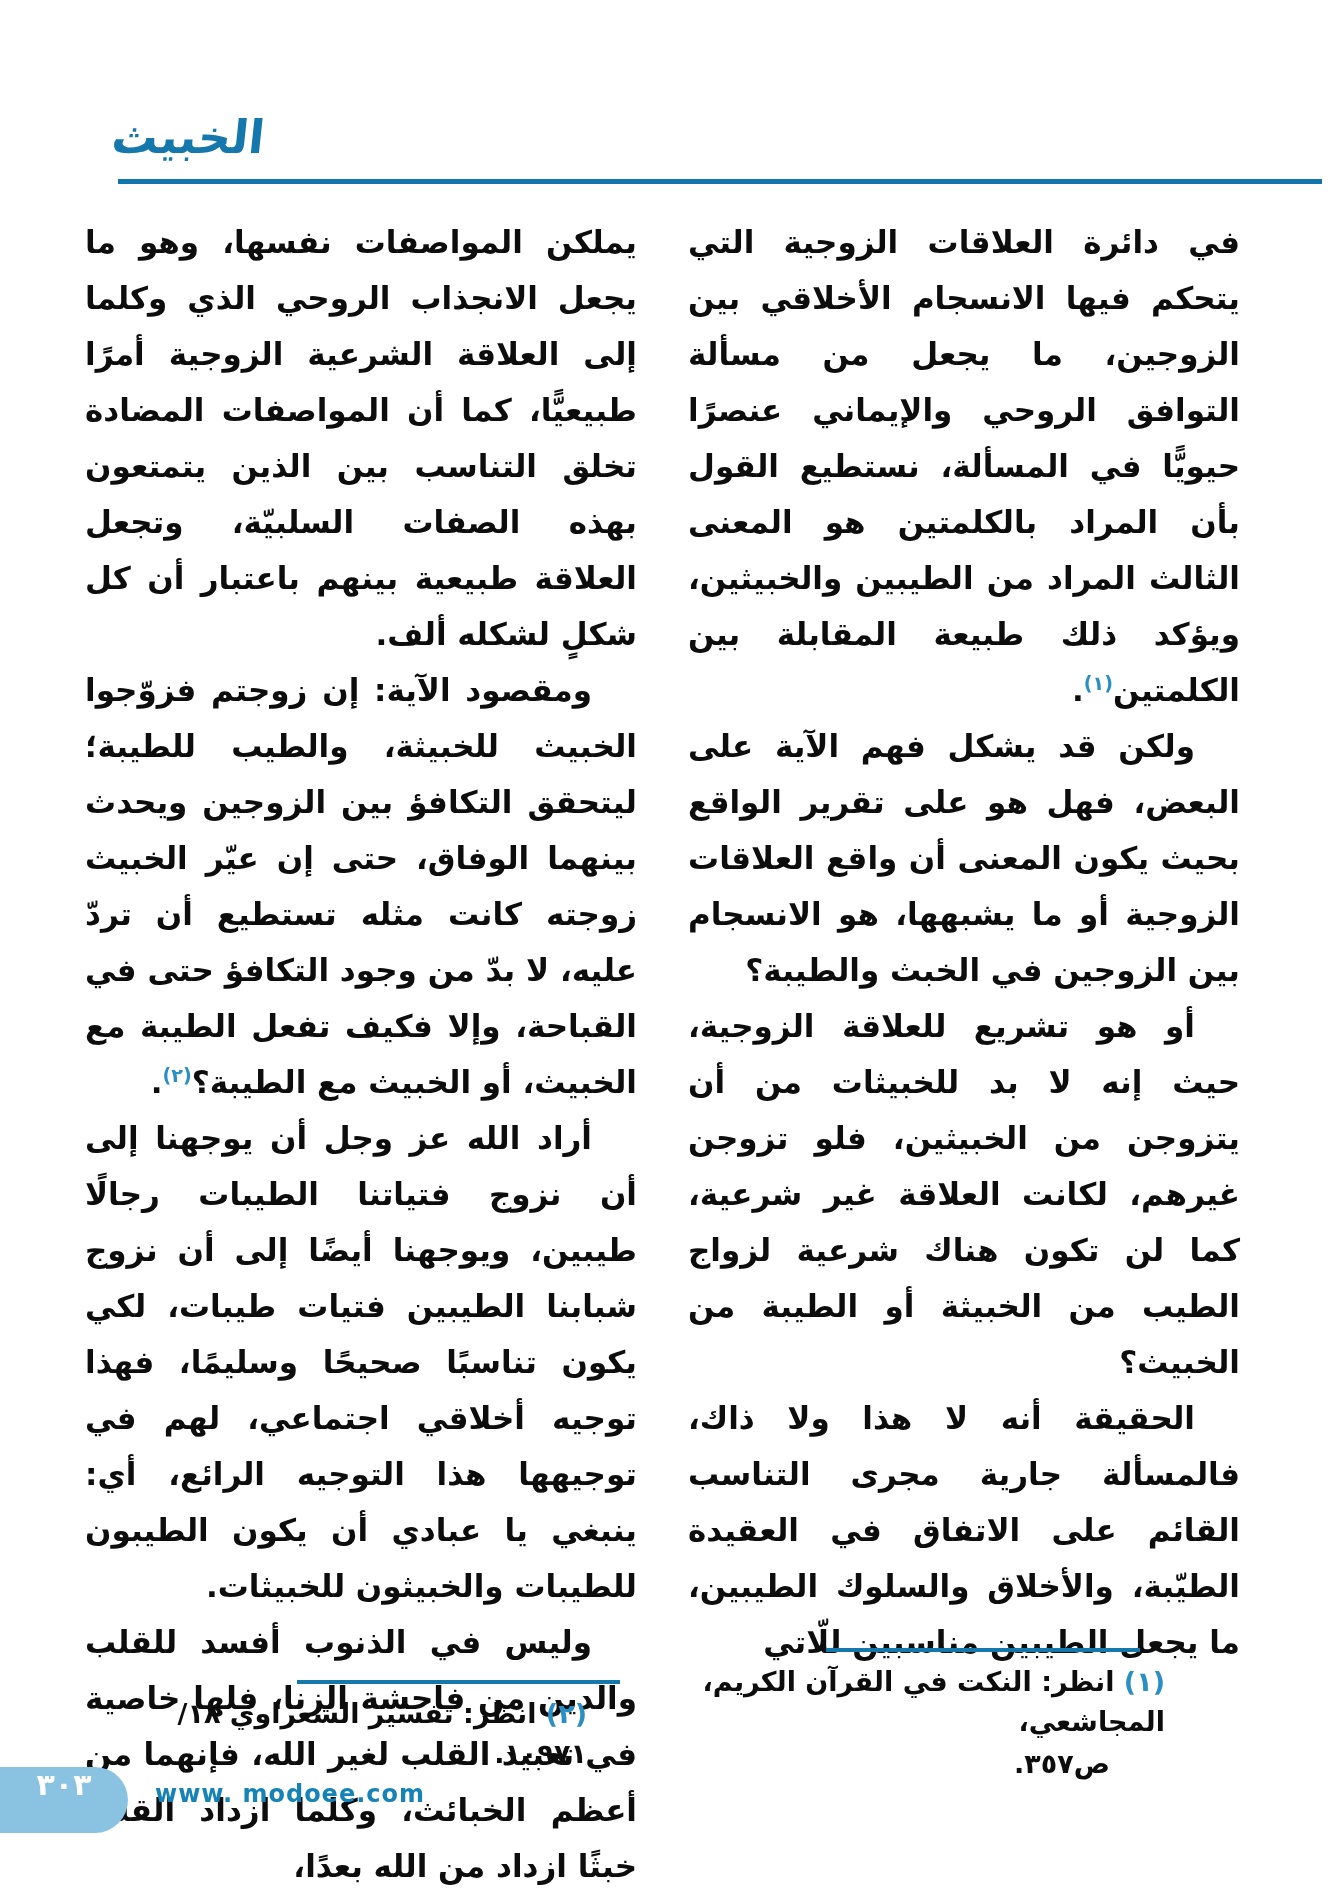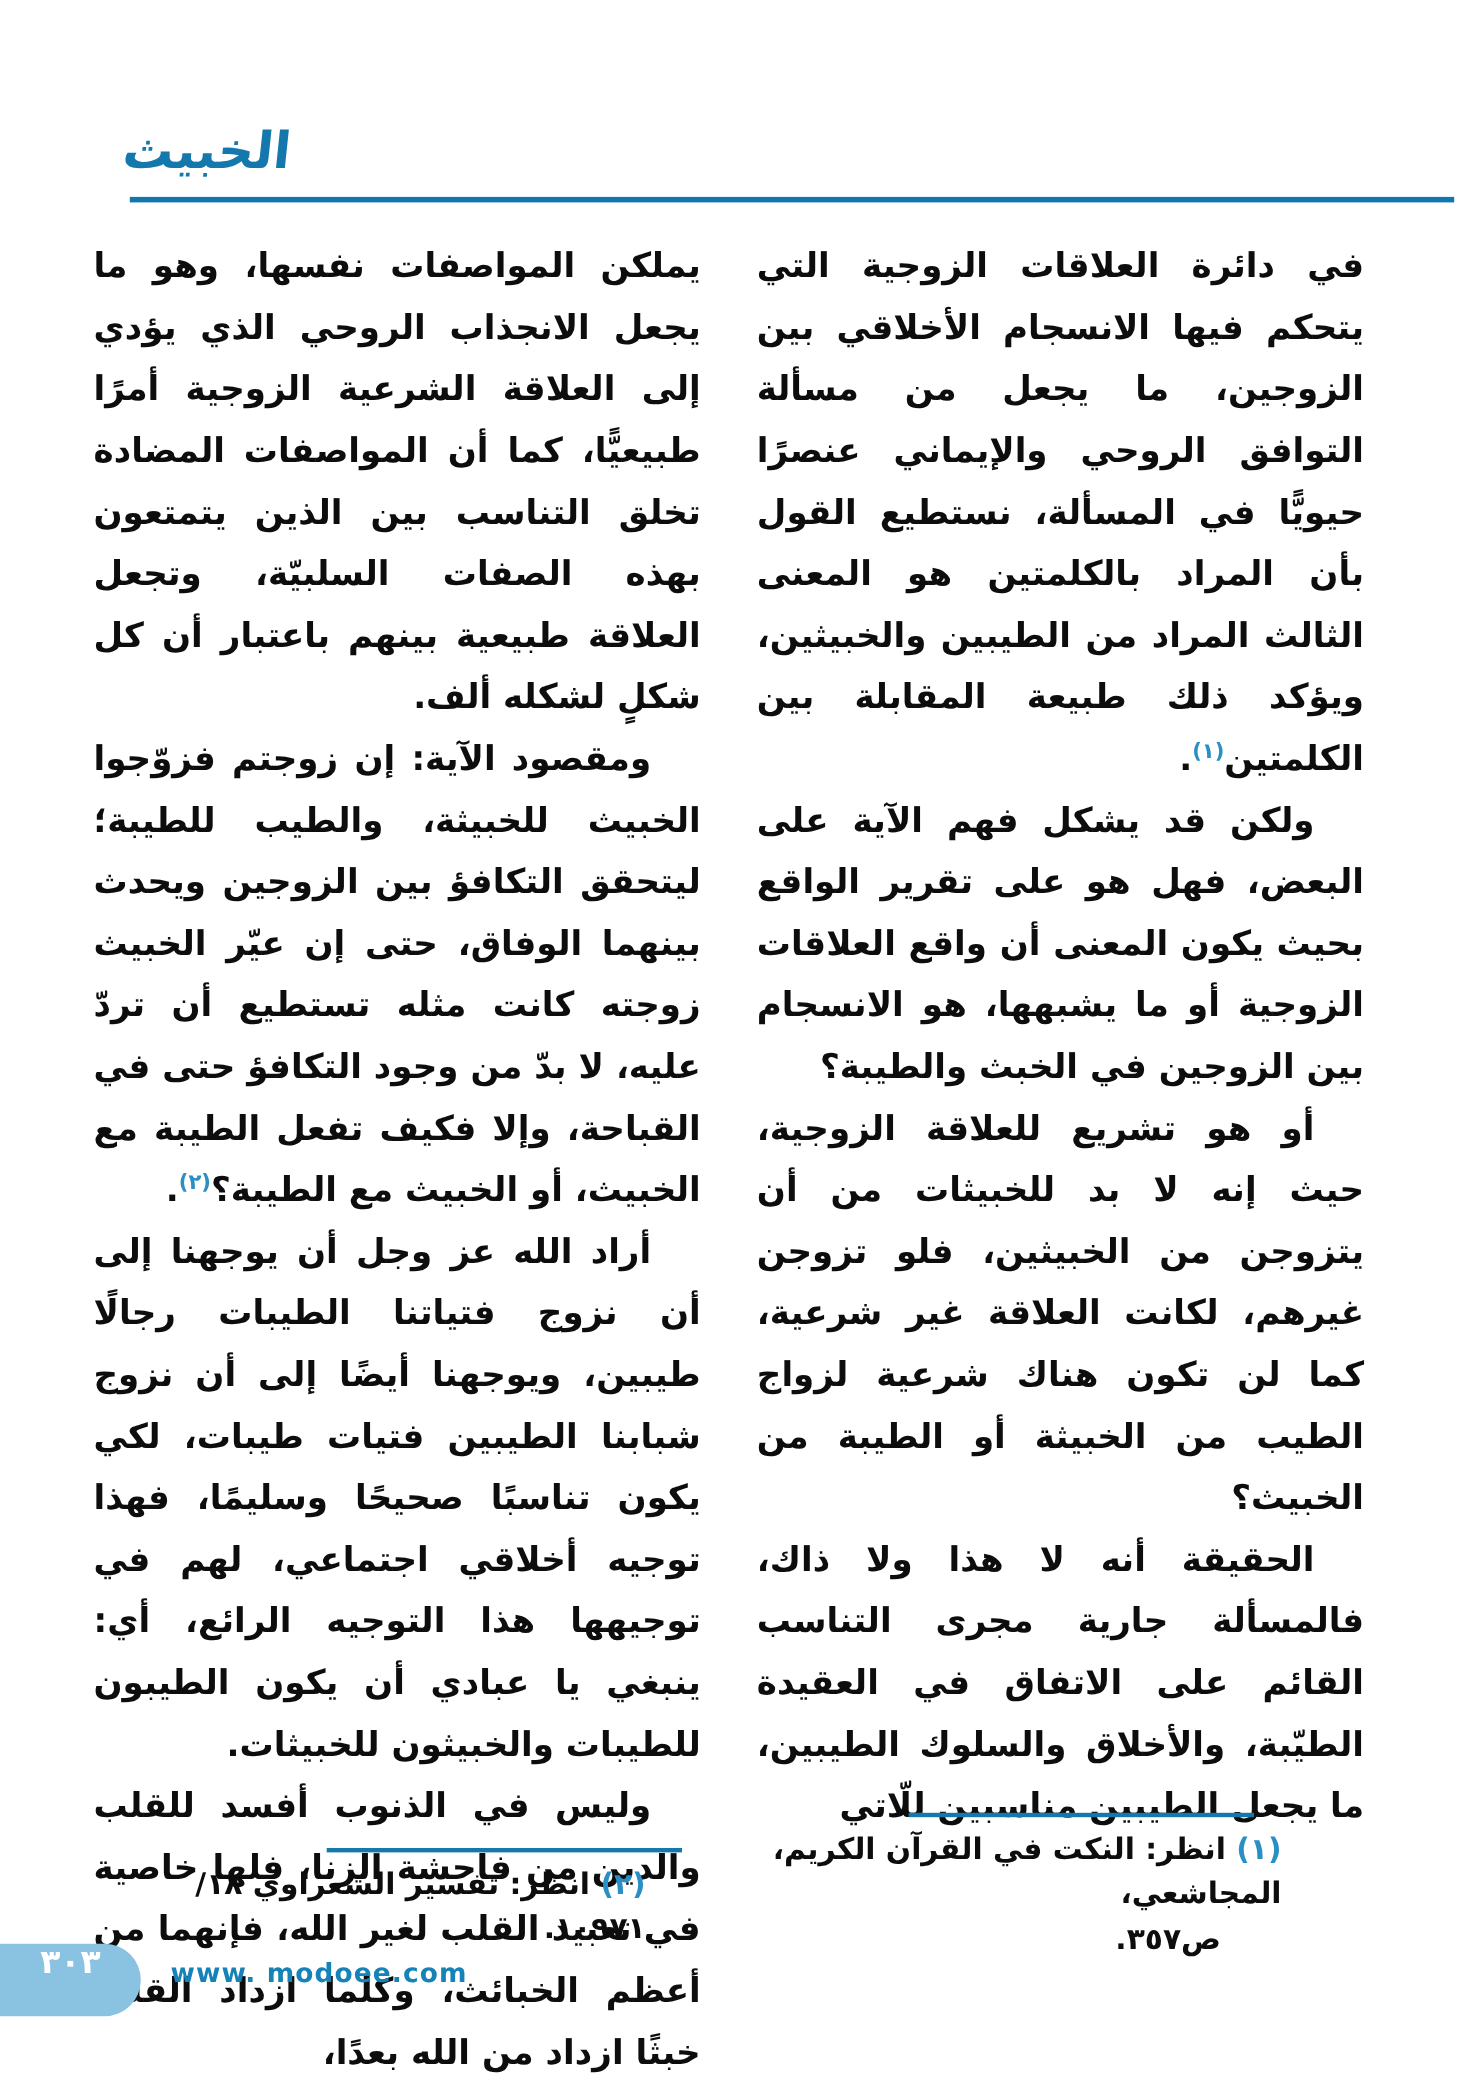--- a/index.html
+++ b/index.html
@@ -67,21 +67,21 @@
 <div class="header-rule"></div>
 
 <div class="col col-right">
   <p><span>في دائرة العلاقات الزوجية التي يتحكم فيها الانسجام الأخلاقي بين الزوجين، ما يجعل من مسألة التوافق الروحي والإيماني عنصرًا حيويًّا في المسألة، نستطيع القول بأن المراد بالكلمتين هو المعنى الثالث المراد من الطيبين والخبيثين، ويؤكد ذلك طبيعة المقابلة بين الكلمتين</span><sup class="fnref">(١)</sup><span>.</span></p>
   <p class="indent"><span>ولكن قد يشكل فهم الآية على البعض، فهل هو على تقرير الواقع بحيث يكون المعنى أن واقع العلاقات الزوجية أو ما يشبهها، هو الانسجام بين الزوجين في الخبث والطيبة؟</span></p>
   <p class="indent"><span>أو هو تشريع للعلاقة الزوجية، حيث إنه لا بد للخبيثات من أن يتزوجن من الخبيثين، فلو تزوجن غيرهم، لكانت العلاقة غير شرعية، كما لن تكون هناك شرعية لزواج الطيب من الخبيثة أو الطيبة من الخبيث؟</span></p>
   <p class="indent"><span>الحقيقة أنه لا هذا ولا ذاك، فالمسألة جارية مجرى التناسب القائم على الاتفاق في العقيدة الطيّبة، والأخلاق والسلوك الطيبين، ما يجعل الطيبين مناسبين للّاتي</span></p>
 </div>
 
 <div class="col col-left">
-  <p><span>يملكن المواصفات نفسها، وهو ما يجعل الانجذاب الروحي الذي يؤدي إلى العلاقة الشرعية الزوجية أمرًا طبيعيًّا، كما أن المواصفات المضادة تخلق التناسب بين الذين يتمتعون بهذه الصفات السلبيّة، وتجعل العلاقة طبيعية بينهم باعتبار أن كل شكلٍ لشكله ألف.</span></p>
+  <p><span>يملكن المواصفات نفسها، وهو ما يجعل الانجذاب الروحي الذي وكلما إلى العلاقة الشرعية الزوجية أمرًا طبيعيًّا، كما أن المواصفات المضادة تخلق التناسب بين الذين يتمتعون بهذه الصفات السلبيّة، وتجعل العلاقة طبيعية بينهم باعتبار أن كل شكلٍ لشكله ألف.</span></p>
   <p class="indent"><span>ومقصود الآية: إن زوجتم فزوّجوا الخبيث للخبيثة، والطيب للطيبة؛ ليتحقق التكافؤ بين الزوجين ويحدث بينهما الوفاق، حتى إن عيّر الخبيث زوجته كانت مثله تستطيع أن تردّ عليه، لا بدّ من وجود التكافؤ حتى في القباحة، وإلا فكيف تفعل الطيبة مع الخبيث، أو الخبيث مع الطيبة؟</span><sup class="fnref">(٢)</sup><span>.</span></p>
   <p class="indent"><span>أراد الله عز وجل أن يوجهنا إلى أن نزوج فتياتنا الطيبات رجالًا طيبين، ويوجهنا أيضًا إلى أن نزوج شبابنا الطيبين فتيات طيبات، لكي يكون تناسبًا صحيحًا وسليمًا، فهذا توجيه أخلاقي اجتماعي، لهم في توجيهها هذا التوجيه الرائع، أي: ينبغي يا عبادي أن يكون الطيبون للطيبات والخبيثون للخبيثات.</span></p>
   <p class="indent"><span>وليس في الذنوب أفسد للقلب والدين من فاحشة الزنا، فلها خاصية في تعبيد القلب لغير الله، فإنهما من أعظم الخبائث، وكلما ازداد القلب خبثًا ازداد من الله بعدًا،</span></p>
 </div>
 
 <div class="fn fn-right">
   <div class="fn-rule"></div>
   <p class="fn-line1"><span class="fn-marker">(١)</span> <span>انظر: النكت في القرآن الكريم، المجاشعي،</span></p>
   <p class="fn-line2"><span>ص٣٥٧.</span></p>
 </div>

